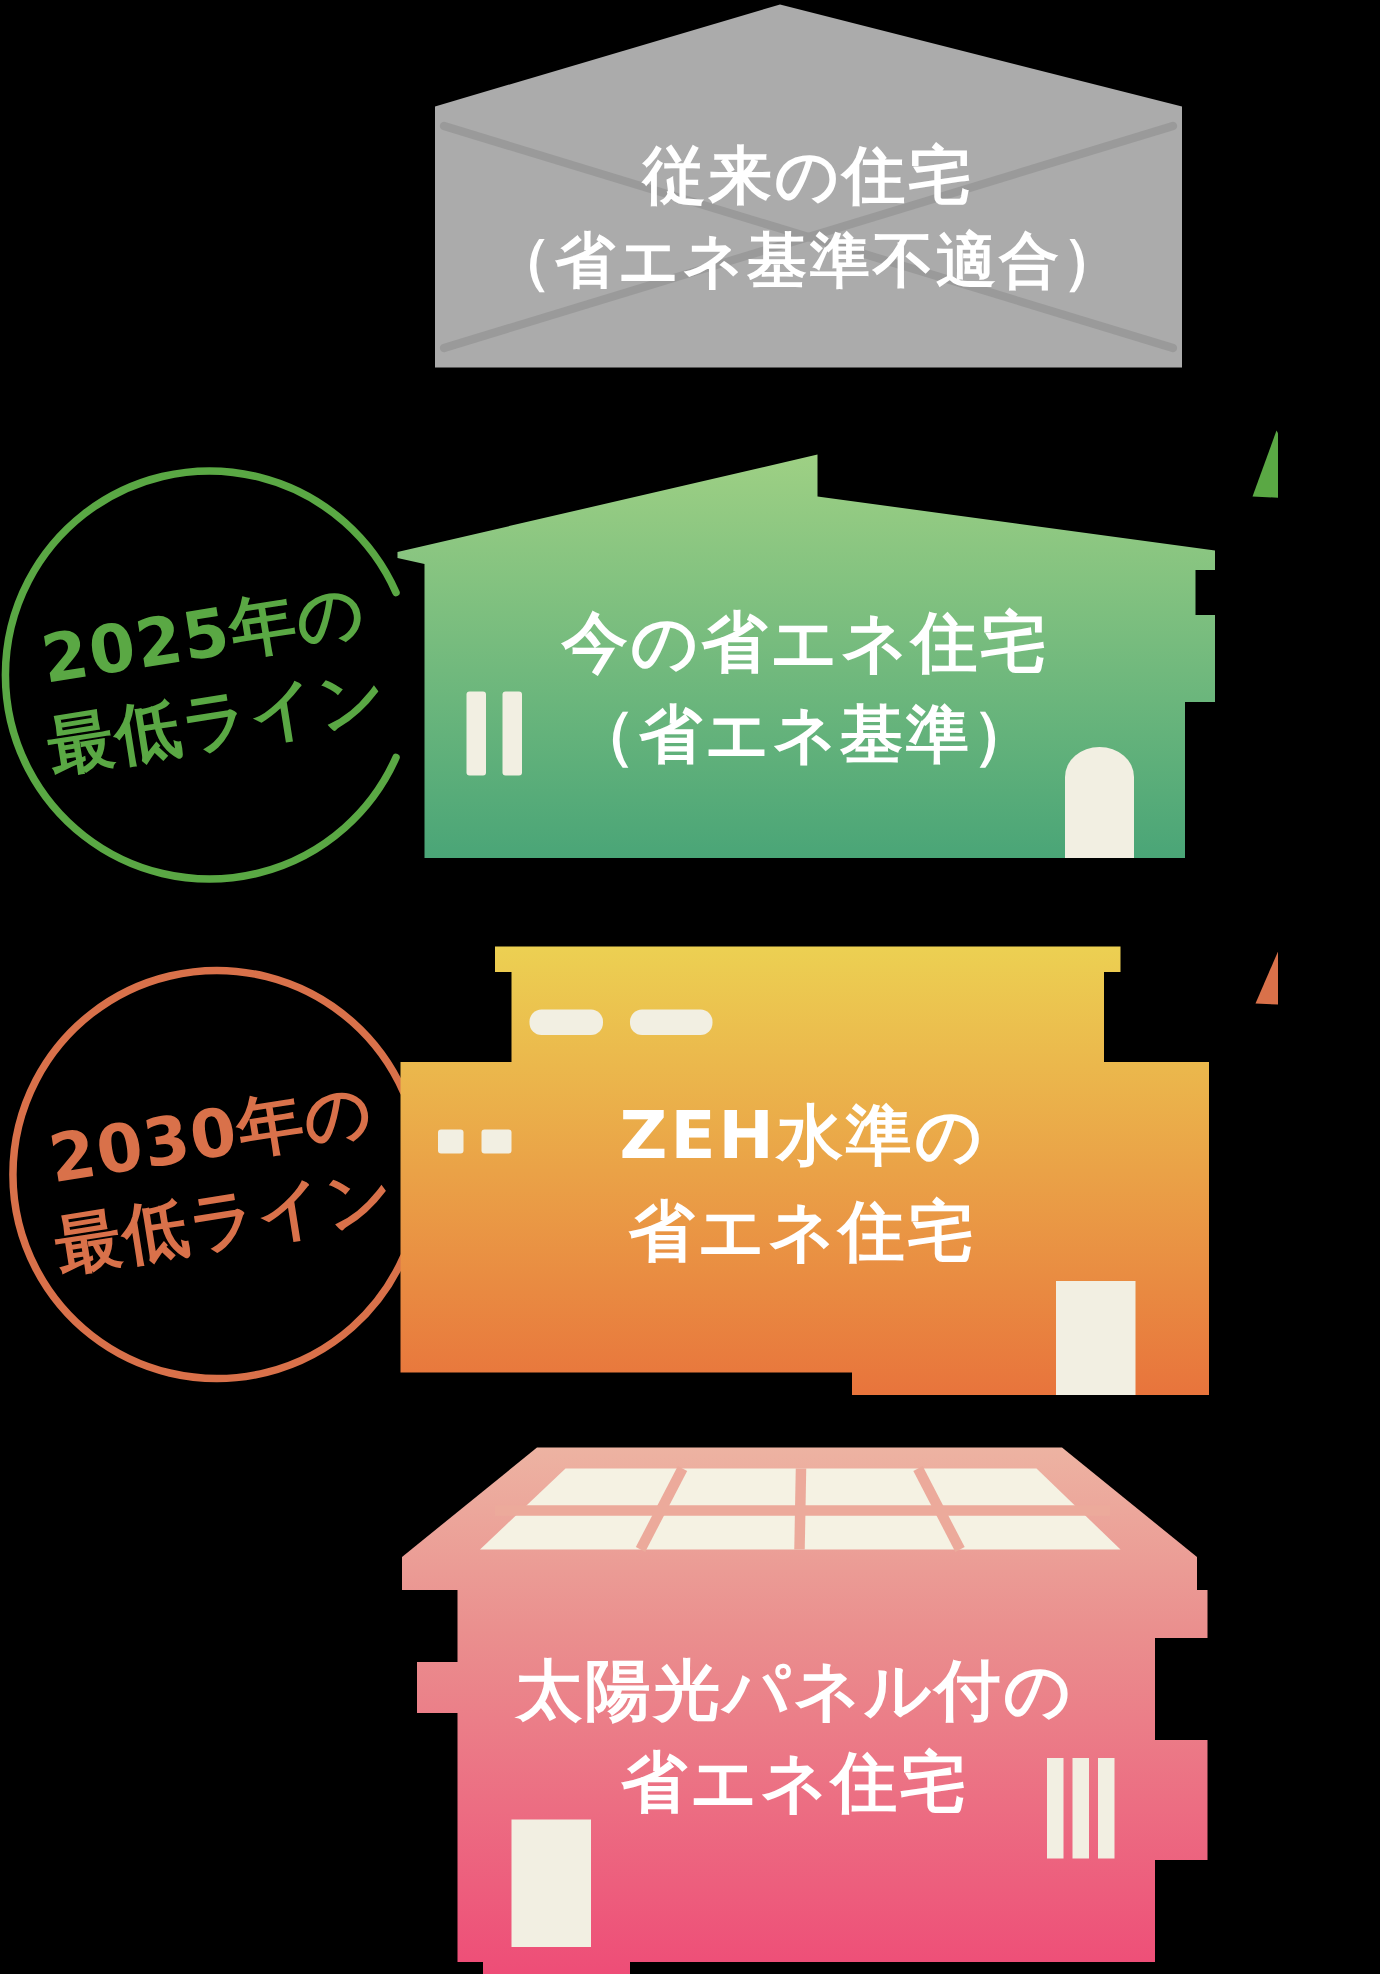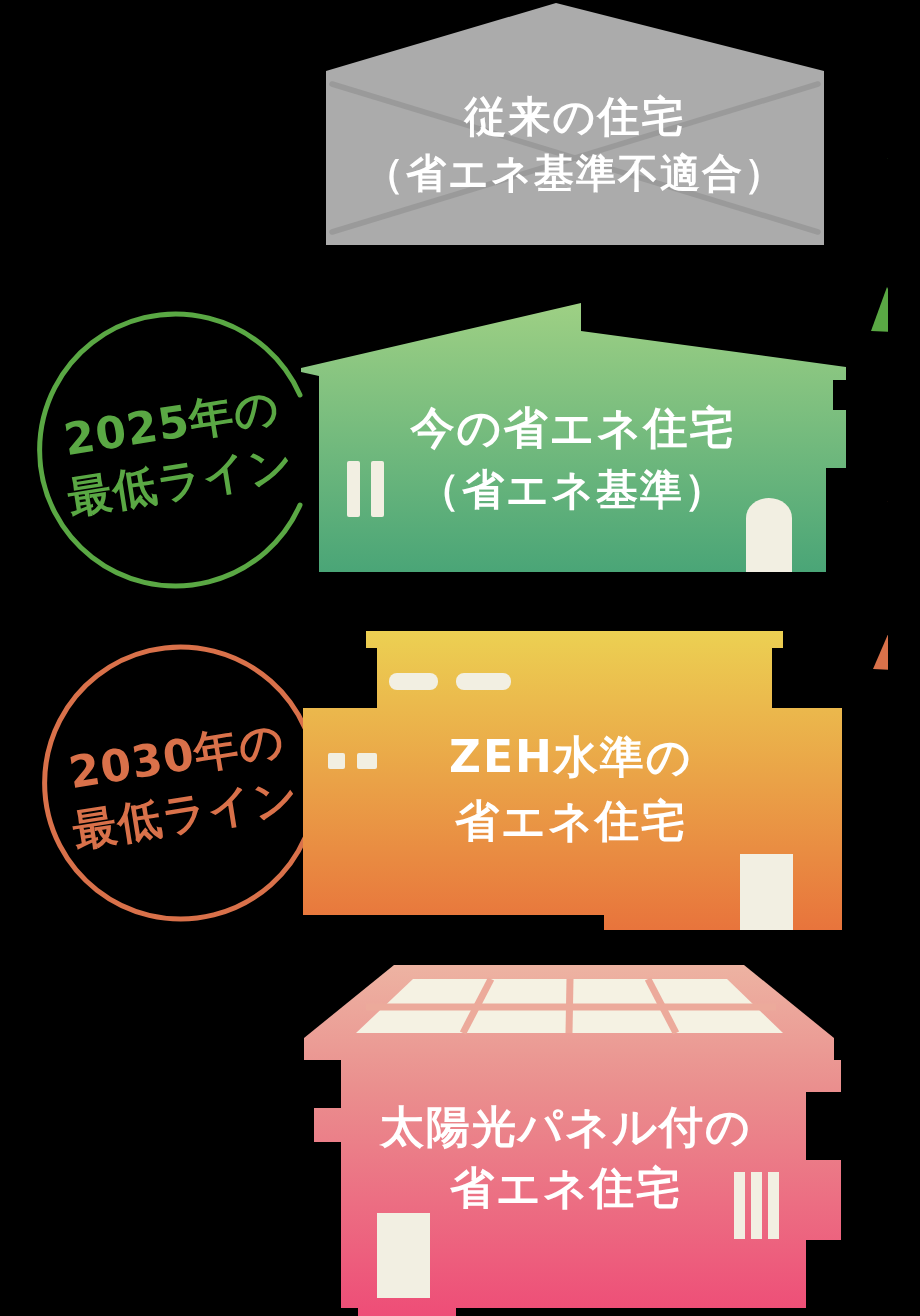--- a/index.html
+++ b/index.html
@@ -1,16 +1,16 @@
 <!DOCTYPE html>
 <html><head>
 <meta charset="utf-8">
 <style>
   html,body{margin:0;padding:0;background:#000;}
-  .stage{position:relative;width:852px;height:1316px;background:#000;overflow:hidden;padding-left:36px;}
+  .stage{position:relative;width:852px;height:1316px;background:#000;overflow:hidden;}
   svg{display:block;}
   .house-label{fill:#ffffff;font-family:"DejaVu Sans",sans-serif;font-weight:bold;text-anchor:middle;letter-spacing:2px;}
   .annot-label{font-family:"DejaVu Sans",sans-serif;font-weight:bold;text-anchor:middle;letter-spacing:1px;}
 </style>
 </head>
 <body>
 
 <div class="stage">
 <svg width="920" height="1316" viewBox="0 0 920 1316" xmlns="http://www.w3.org/2000/svg">
   <defs>

